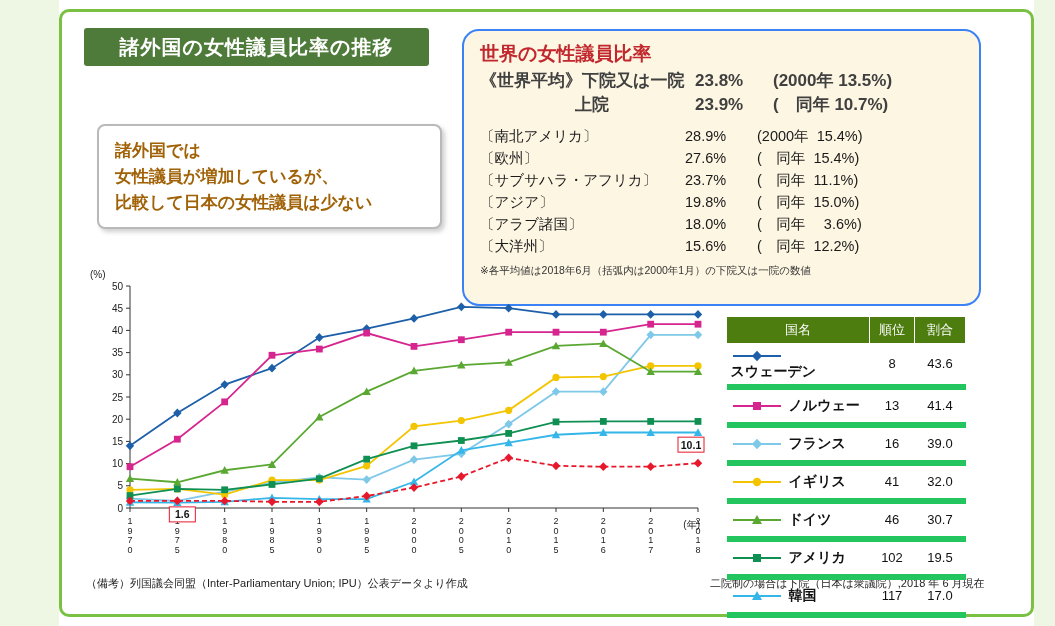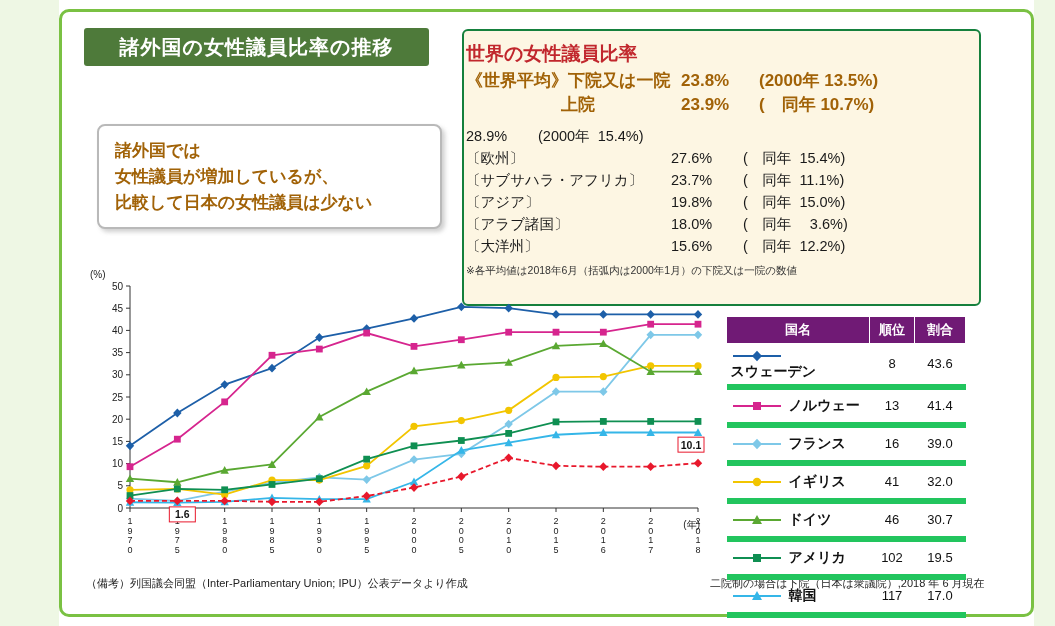--- a/index.html
+++ b/index.html
@@ -40,26 +40,26 @@
     background:#ffffff;border:2px solid #b9b9b9;border-radius:8px;
     box-shadow:3px 3px 4px rgba(150,150,150,.45);
     padding:12px 16px;box-sizing:border-box;
   }
   .callout p{
     margin:0;color:#a16207;font-size:17px;font-weight:bold;line-height:26px;
   }
   
   .world-panel{
     position:absolute;left:462px;top:29px;width:519px;height:277px;
-    background:#fdf6e3;border:2px solid #15803d;border-radius:6px;
-    box-sizing:border-box;padding:10px 2px;
+    background:#fdf6e3;border:2px solid #3b82f6;border-radius:17px;
+    box-sizing:border-box;padding:10px 16px;
   }
   .wp-title{color:#c1272d;font-size:19px;font-weight:bold;margin:0 0 2px 0;}
   .wp-row-main{
-    color:#a16207;font-size:17px;font-weight:bold;line-height:24px;
+    color:#404040;font-size:17px;font-weight:bold;line-height:24px;
     display:flex;
   }
   .wp-row-main .lbl{width:215px;}
   .wp-row-main .lbl.indent{padding-left:95px;width:120px;}
   .wp-row-main .val{width:70px;text-align:left;}
   .wp-row-main .par{padding-left:8px;}
   .wp-sub{margin-top:8px;}
   .wp-row{
     font-size:14.5px;color:#1a1a1a;line-height:22px;display:flex;
   }
@@ -76,21 +76,21 @@
   }
   .footnote2{
     position:absolute;left:710px;top:576px;font-size:11px;color:#222;
   }
   
   .legend-table{
     position:absolute;left:726px;top:316px;width:240px;
     border-collapse:collapse;font-size:13px;
   }
   .legend-table th{
-    background:#701a75;color:#ffffff;font-size:13px;font-weight:bold;
+    background:#4d7c0f;color:#ffffff;font-size:13px;font-weight:normal;
     padding:4px 0;border:1px solid #ffffff;
   }
   .legend-table td{
     border-bottom:6px solid #22c55e;padding:3px 0;height:26px;
     text-align:center;font-size:13px;color:#111;
   }
   .legend-table td.name{text-align:left;padding-left:4px;font-weight:bold;}
   .legend-table tr.jp td{font-weight:bold;}
   .lg-line{display:inline-block;vertical-align:middle;width:52px;height:14px;margin-right:6px;}
   .lg-name{display:inline-block;vertical-align:middle;font-weight:bold;font-size:14px;}
@@ -125,20 +125,21 @@
       <span class="par">(2000年 13.5%)</span>
     </div>
     <div class="wp-row-main">
       <span class="lbl indent">上院</span>
       <span class="val">23.9%</span>
       <span class="par">(　同年 10.7%)</span>
     </div>
 
     <div class="wp-sub">
       <div class="wp-row">
+        <span class="r-lbl">〔南北アメリカ〕</span>
         <span class="r-val">28.9%</span>
         <span class="r-par">(2000年  15.4%)</span>
       </div>
       <div class="wp-row">
         <span class="r-lbl">〔欧州〕</span>
         <span class="r-val">27.6%</span>
         <span class="r-par">(　同年  15.4%)</span>
       </div>
       <div class="wp-row">
         <span class="r-lbl">〔サブサハラ・アフリカ〕</span>

